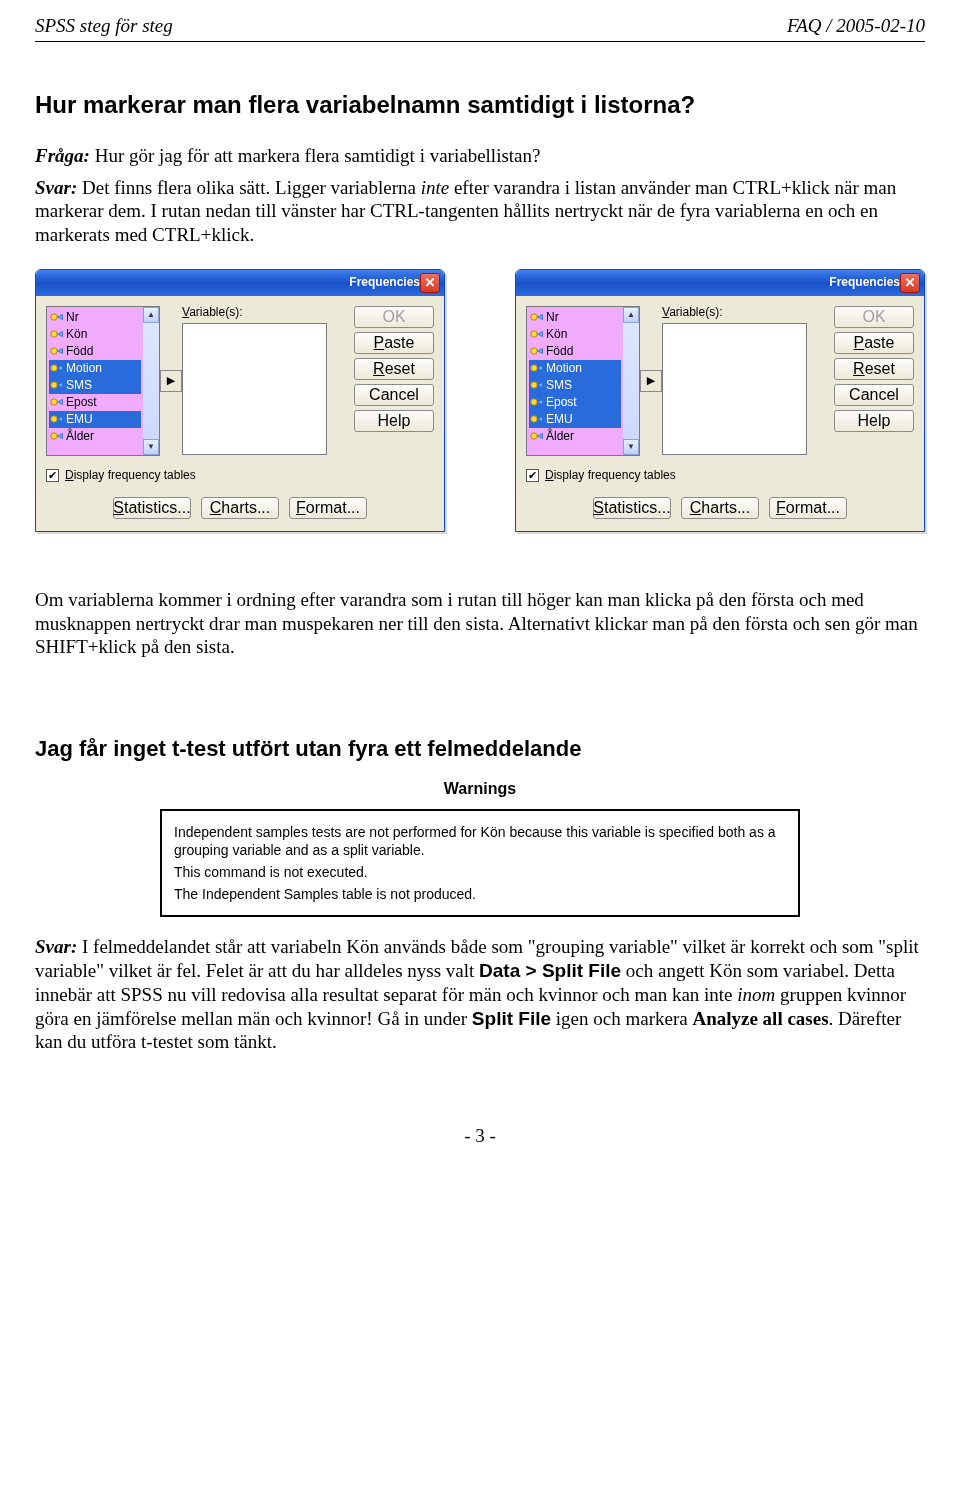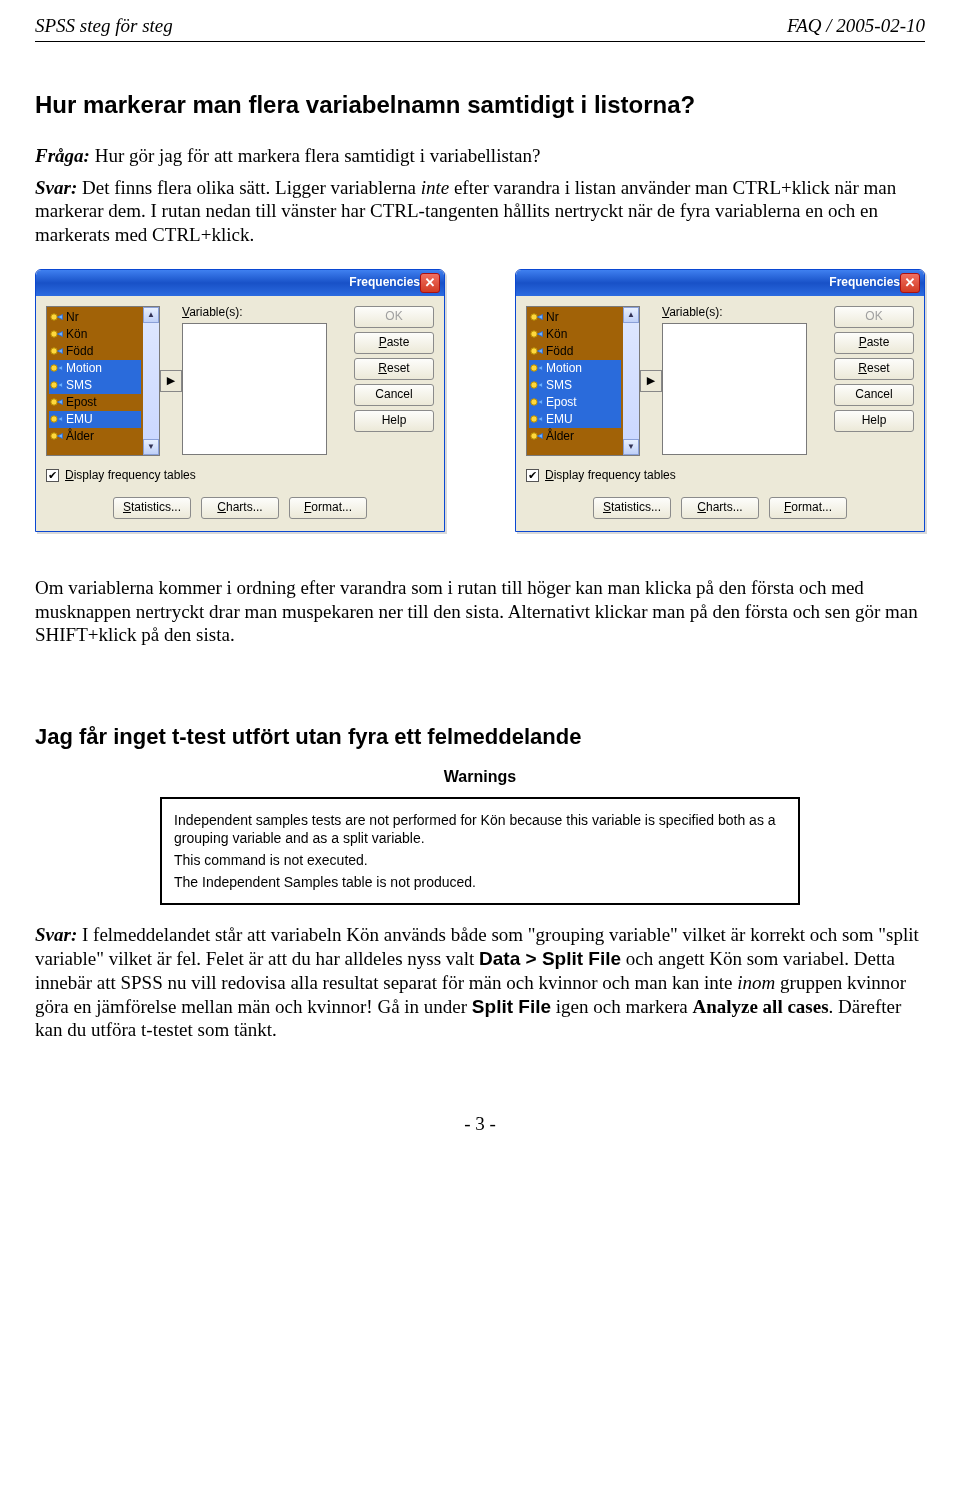--- a/index.html
+++ b/index.html
@@ -80,21 +80,21 @@
   .d-body {
     display:grid;
     grid-template-columns: 114px 22px 145px 1fr;
     grid-template-rows: auto auto;
     gap: 0;
     padding: 10px 10px 6px 10px;
   }
   .varbox {
     grid-column:1; grid-row:1/3;
     border: 1px solid #7a7a7a;
-    background:#a16207;
+    background:#f0abfc;
     height:150px;
     position:relative;
     display:flex;
   }
   .varlist { flex:1; overflow:hidden; padding:2px 2px; }
   .vitem { display:flex; align-items:center; height:17px; padding:0 1px;}
   .vitem.sel { background:#2a6bdb; color:#fff; }
   .vicon {
     width:14px; height:14px; display:inline-flex; align-items:center; justify-content:center;
     margin-right:2px;
@@ -108,21 +108,21 @@
   .midcol { grid-column:2; grid-row:1/3; display:flex; align-items:center; justify-content:center; }
   .movebtn {
     width:22px;height:22px;border:1px solid #888; background:#ece9d8; display:flex;align-items:center;justify-content:center;
   }
   .vlabel { grid-column:3; grid-row:1; height:16px; display:flex;align-items:flex-end; padding-bottom:2px; }
   .vtarget { grid-column:3; grid-row:2; border:1px solid #7a7a7a; background:#fff; height:132px; }
   .btncol { grid-column:4; grid-row:1/3; display:flex; flex-direction:column; align-items:flex-end; gap:4px; padding-left:12px; }
   .xpbtn {
     width:80px; height:22px; border:1px solid #8b8b8b; background:linear-gradient(#fdfdfb,#ece9d8);
     border-radius:3px; display:flex;align-items:center;justify-content:center;
-    font-family: Tahoma, Arial, sans-serif; font-size:12px;
+    font-family: Tahoma, Arial, sans-serif; font-size:16px;
   }
   .xpbtn.disabled { color:#a0a0a0; }
   .d-lower {
      padding: 6px 10px 12px 10px;
      display:flex; flex-direction:column; gap:6px;
   }
   .chkrow { display:flex; align-items:center; gap:6px; }
   .chk { width:13px;height:13px;border:1px solid #555;background:#fff;display:inline-flex;align-items:center;justify-content:center;font-size:11px;line-height:1; }
   .btmrow { display:flex; gap:10px; justify-content:center; padding-top:8px;}
   .btmrow .xpbtn { width:78px;}
@@ -376,21 +376,21 @@
           </div>
           <div class="btmrow">
             <div class="xpbtn"><span class="inlineu">S</span>tatistics...</div>
             <div class="xpbtn"><span class="inlineu">C</span>harts...</div>
             <div class="xpbtn"><span class="inlineu">F</span>ormat...</div>
           </div>
         </div>
       </div>
   </div>
 
-  <p style="margin-top:44px">Om variablerna kommer i ordning efter varandra som i rutan till höger kan man klicka på den första och med musknappen nertryckt drar man muspekaren ner till den sista. Alternativt klickar man på den första och sen gör man SHIFT+klick på den sista.</p>
+  <p style="margin-top:56px">Om variablerna kommer i ordning efter varandra som i rutan till höger kan man klicka på den första och med musknappen nertryckt drar man muspekaren ner till den sista. Alternativt klickar man på den första och sen gör man SHIFT+klick på den sista.</p>
 
   <h2 class="h2">Jag får inget t-test utfört utan fyra ett felmeddelande</h2>
 
 
   <div class="warn-title">Warnings</div>
   <div class="warn-box">
      <div>Independent samples tests are not performed for Kön because this variable is specified both as a grouping variable and as a split variable.</div>
      <div>This command is not executed.</div>
      <div>The Independent Samples table is not produced.</div>
   </div>

